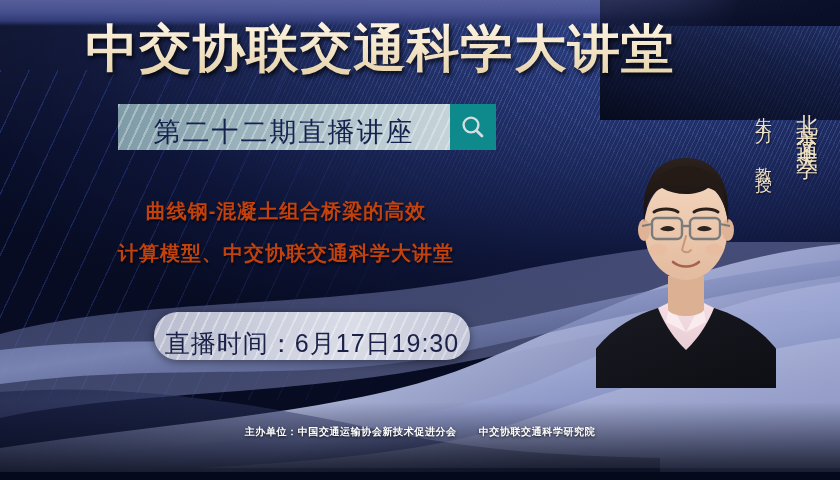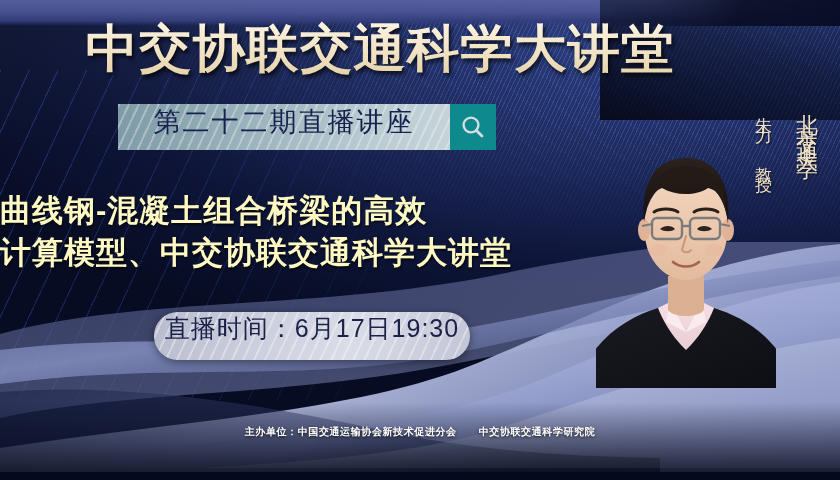--- a/index.html
+++ b/index.html
@@ -82,21 +82,21 @@
     -webkit-text-fill-color:transparent;
     filter:drop-shadow(2px 3px 2px rgba(0,0,0,.75));
     font-family:"DejaVu Sans","Liberation Sans",sans-serif;
     transform:scaleX(1.03);
   }
 
   
   .sub-bar {
     position:absolute; left:118px; top:104px; width:332px; height:46px;
     background:linear-gradient(100deg,#7d9aa6 0%,#9bb3bc 40%,#b9cad1 75%,#c6d4d9 100%);
-    display:flex; align-items:flex-start; justify-content:center;
+    display:flex; align-items:flex-end; justify-content:center;
     overflow:hidden;
   }
   .sub-bar:before{
     content:""; position:absolute; inset:0;
     background-image:repeating-linear-gradient(115deg,
        rgba(255,255,255,.30) 0px, rgba(255,255,255,.30) 2px,
        rgba(255,255,255,0) 2px, rgba(255,255,255,0) 9px);
   }
   .sub-bar-text {
     position:relative; z-index:2;
@@ -104,34 +104,34 @@
   }
   .search-box {
     position:absolute; left:450px; top:104px; width:46px; height:46px;
     background:#0e8a8c;
     display:flex; align-items:center; justify-content:center;
   }
   .search-box svg{display:block;}
 
   
   .topic {
-    position:absolute; left:0; top:190px; width:572px; text-align:left;
-    color:#fef9c3;
-    font-size:31px; line-height:42px; font-weight:bold; letter-spacing:1px;
+    position:absolute; left:0; top:190px; width:572px; text-align:center;
+    color:#c2410c;
+    font-size:20px; line-height:42px; font-weight:bold; letter-spacing:1px;
     text-shadow:1px 2px 2px rgba(0,0,0,.6);
   }
   .topic-l1 { display:block; }
   .topic-l2 { display:block; }
 
   
   .time-pill {
     position:absolute; left:154px; top:312px; width:316px; height:48px;
     border-radius:24px;
     background:linear-gradient(105deg,#b9bcce 0%,#cccfdd 35%,#dadce7 62%,#c2c5d6 100%);
-    display:flex; align-items:flex-start; justify-content:center;
+    display:flex; align-items:flex-end; justify-content:center;
     box-shadow:0 2px 8px rgba(0,0,0,.45);
     overflow:hidden;
   }
   .time-pill:before{
     content:""; position:absolute; inset:0;
     background-image:repeating-linear-gradient(115deg,
        rgba(255,255,255,.35) 0px, rgba(255,255,255,.35) 2px,
        rgba(255,255,255,0) 2px, rgba(255,255,255,0) 10px);
   }
   .time-text {

